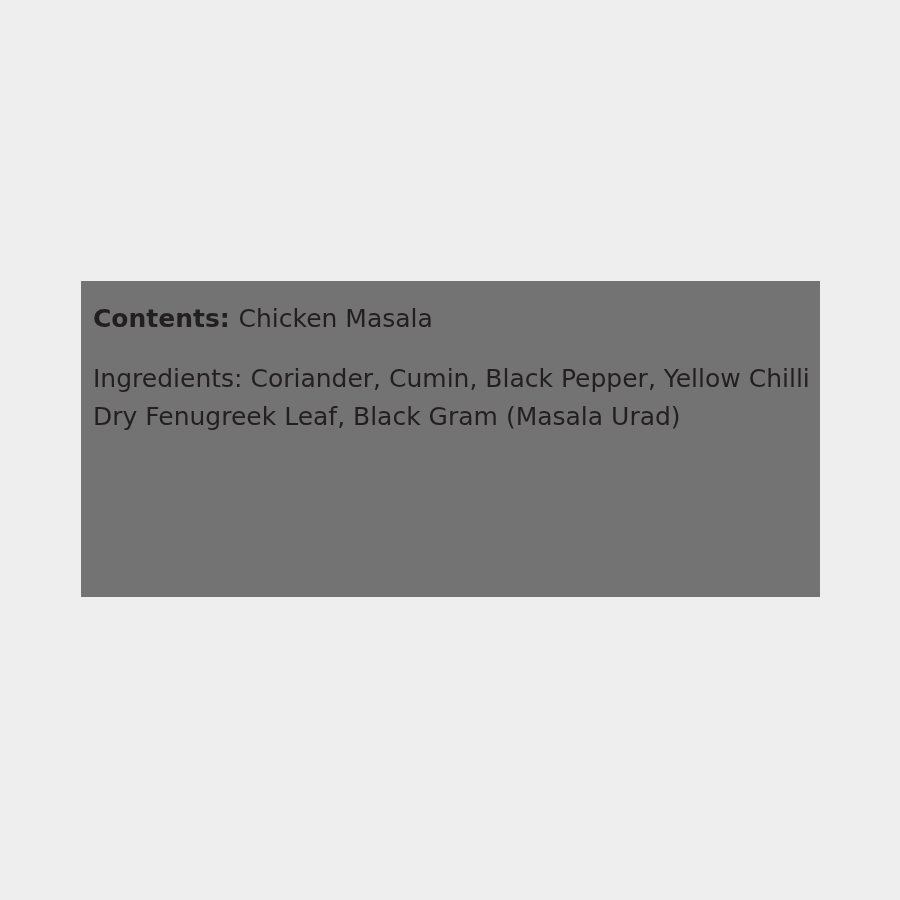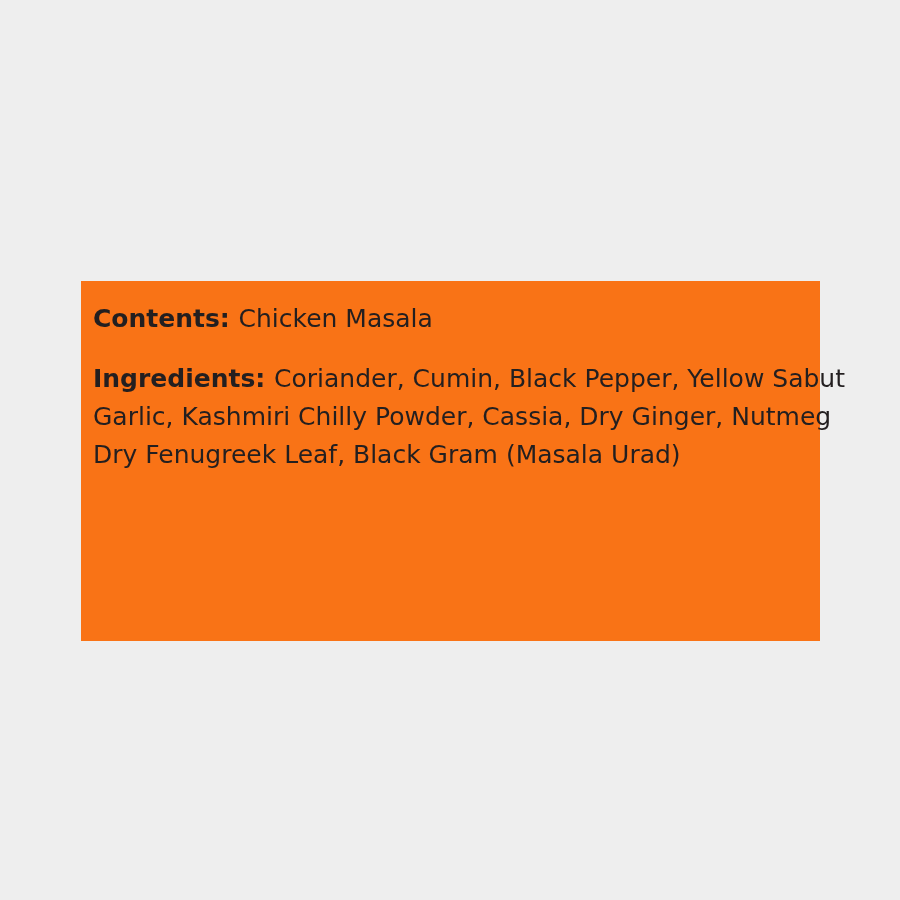--- a/index.html
+++ b/index.html
@@ -16,22 +16,22 @@
   .stage {
     position: relative;
     width: 900px;
     height: 900px;
   }
   .label-panel {
     position: absolute;
     left: 81px;
     top: 281px;
     width: 739px;
-    height: 360px;
-    background: #f97316;
+    height: 316px;
+    background: #737373;
   }
   .label-inner {
     padding: 22px 26px 0 12px;
   }
   .contents-line {
     font-size: 25px;
     line-height: 1.25;
     color: #231f20;
     white-space: nowrap;
     margin-bottom: 26px;
@@ -44,42 +44,41 @@
   }
   .ingredients-block {
     font-size: 25px;
     line-height: 38px;
     color: #231f20;
   }
   .ing-first-line {
     white-space: nowrap;
   }
   .ing-label {
-    font-weight: bold;
+    font-weight: normal;
     text-align: center;
   }
   .ing-line {
     white-space: nowrap;
     font-weight: normal;
   }
 </style>
 </head>
 <body>
 
 <div class="stage">
   <div class="label-panel">
     <div class="label-inner">
 
       <div class="contents-line">
         <span class="contents-label">Contents:&nbsp;</span><span class="contents-value">Chicken Masala</span>
       </div>
 
       <div class="ingredients-block">
         <div class="ing-first-line">
-          <span class="ing-label">Ingredients:&nbsp;</span><span>Coriander, Cumin, Black Pepper, Yellow Sabut</span>
+          <span class="ing-label">Ingredients:&nbsp;</span><span>Coriander, Cumin, Black Pepper, Yellow Chilli</span>
         </div>
-        <div class="ing-line">Garlic, Kashmiri Chilly Powder, Cassia, Dry Ginger, Nutmeg</div>
         <div class="ing-line">Dry Fenugreek Leaf, Black Gram (Masala Urad)</div>
       </div>
 
     </div>
   </div>
 </div>
 
 </body></html>

